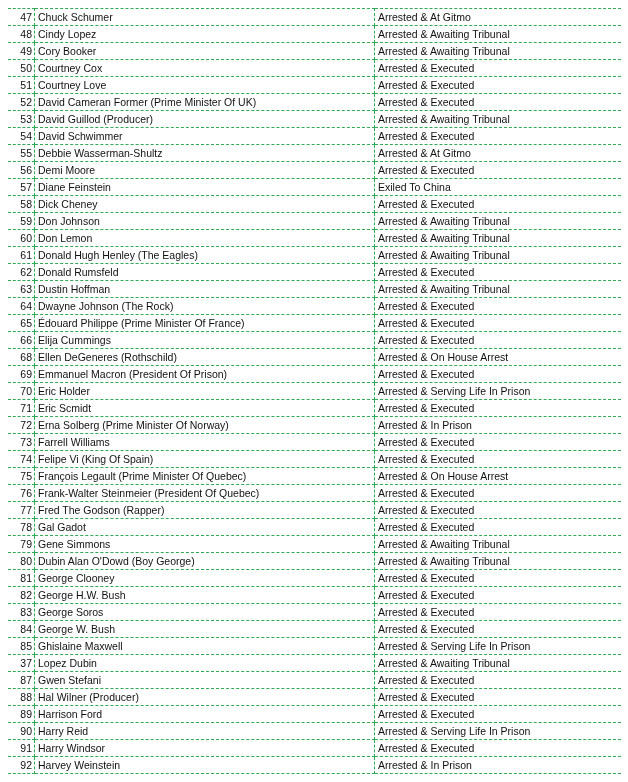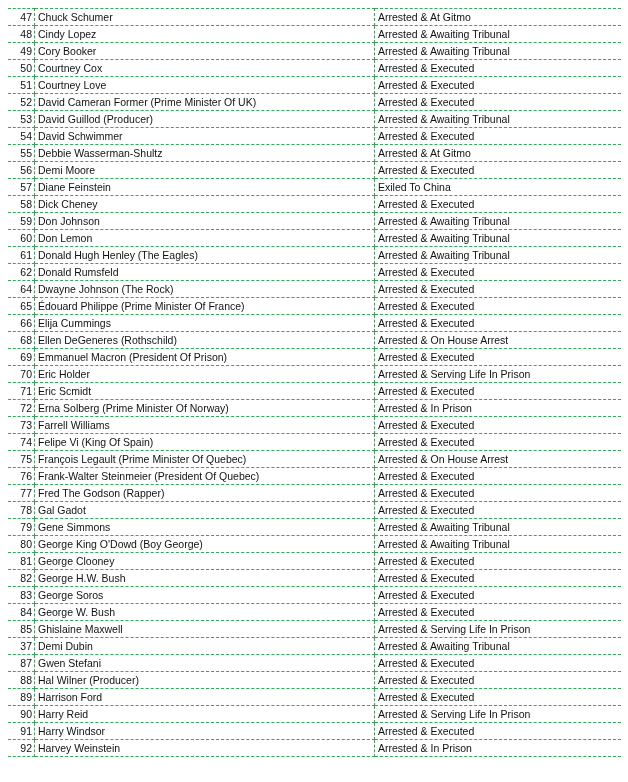--- a/index.html
+++ b/index.html
@@ -139,20 +139,25 @@
           <td class="num">61</td>
           <td class="name">Donald Hugh Henley (The Eagles)</td>
           <td class="status">Arrested &amp; Awaiting Tribunal</td>
         </tr>
         <tr class="row">
           <td class="num">62</td>
           <td class="name">Donald Rumsfeld</td>
           <td class="status">Arrested &amp; Executed</td>
         </tr>
         <tr class="row">
+          <td class="num">63</td>
+          <td class="name">Dustin Hoffman</td>
+          <td class="status">Arrested &amp; Awaiting Tribunal</td>
+        </tr>
+        <tr class="row">
           <td class="num">64</td>
           <td class="name">Dwayne Johnson (The Rock)</td>
           <td class="status">Arrested &amp; Executed</td>
         </tr>
         <tr class="row">
           <td class="num">65</td>
           <td class="name">Édouard Philippe (Prime Minister Of France)</td>
           <td class="status">Arrested &amp; Executed</td>
         </tr>
         <tr class="row">
@@ -215,21 +220,21 @@
           <td class="name">Gal Gadot</td>
           <td class="status">Arrested &amp; Executed</td>
         </tr>
         <tr class="row">
           <td class="num">79</td>
           <td class="name">Gene Simmons</td>
           <td class="status">Arrested &amp; Awaiting Tribunal</td>
         </tr>
         <tr class="row">
           <td class="num">80</td>
-          <td class="name">George King O'Dowd (Boy George)</td>
+          <td class="name">Dubin Alan O'Dowd (Boy George)</td>
           <td class="status">Arrested &amp; Awaiting Tribunal</td>
         </tr>
         <tr class="row">
           <td class="num">81</td>
           <td class="name">George Clooney</td>
           <td class="status">Arrested &amp; Executed</td>
         </tr>
         <tr class="row">
           <td class="num">82</td>
           <td class="name">George H.W. Bush</td>
@@ -245,21 +250,21 @@
           <td class="name">George W. Bush</td>
           <td class="status">Arrested &amp; Executed</td>
         </tr>
         <tr class="row">
           <td class="num">85</td>
           <td class="name">Ghislaine Maxwell</td>
           <td class="status">Arrested &amp; Serving Life In Prison</td>
         </tr>
         <tr class="row">
           <td class="num">37</td>
-          <td class="name">Demi Dubin</td>
+          <td class="name">Lopez Dubin</td>
           <td class="status">Arrested &amp; Awaiting Tribunal</td>
         </tr>
         <tr class="row">
           <td class="num">87</td>
           <td class="name">Gwen Stefani</td>
           <td class="status">Arrested &amp; Executed</td>
         </tr>
         <tr class="row">
           <td class="num">88</td>
           <td class="name">Hal Wilner (Producer)</td>

